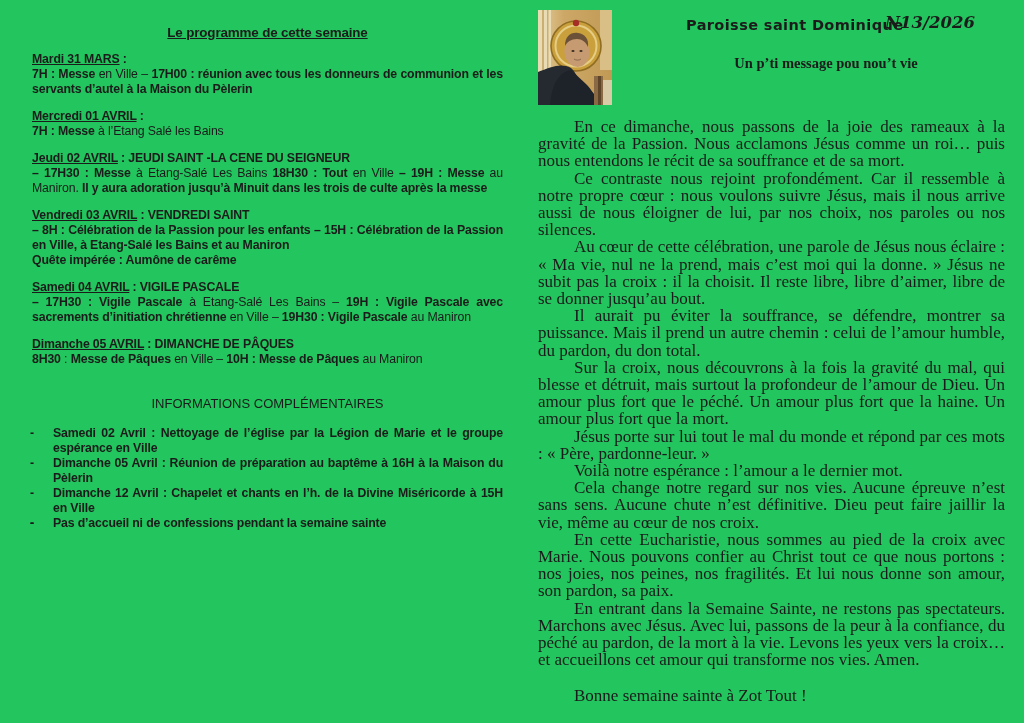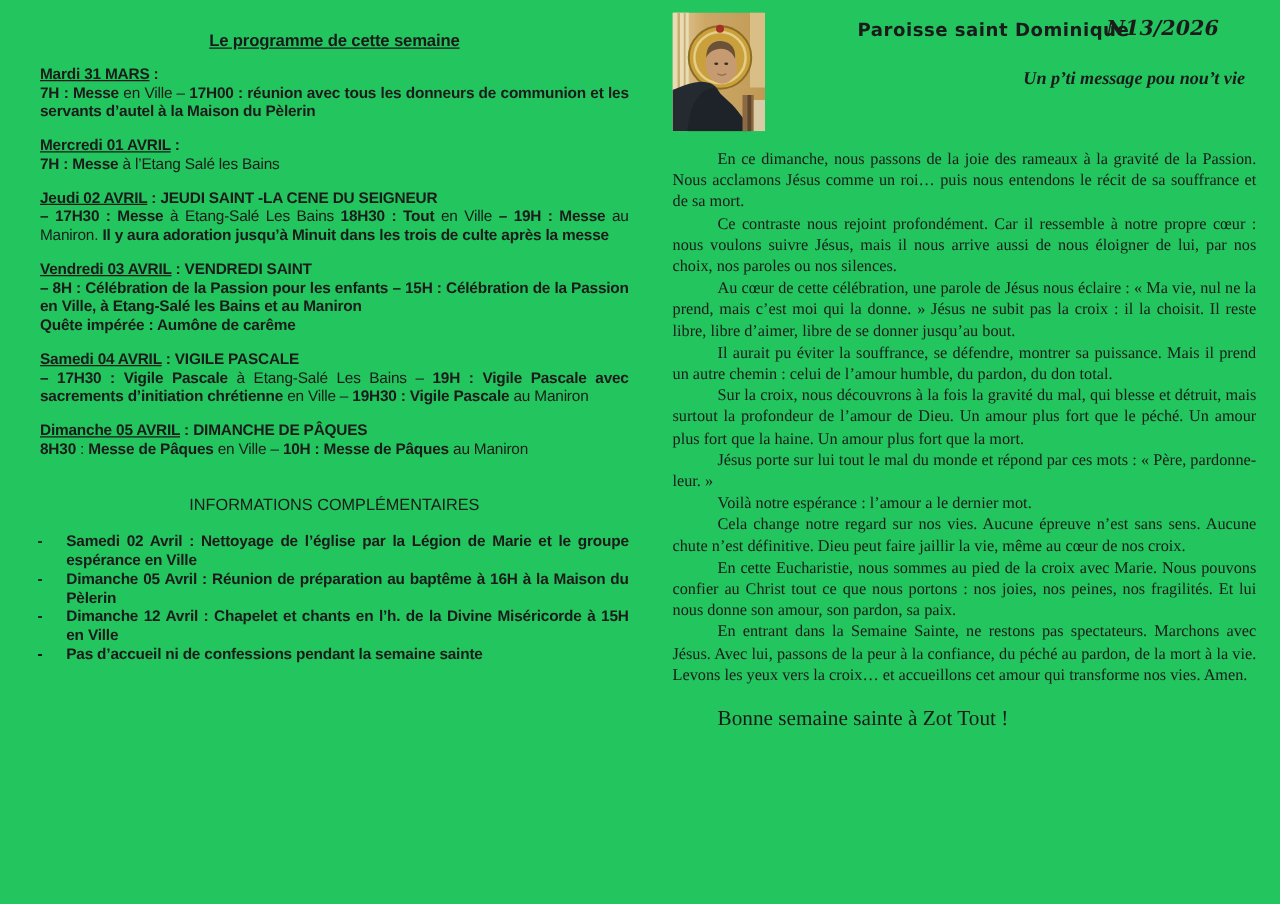--- a/index.html
+++ b/index.html
@@ -46,26 +46,26 @@
     position:absolute;left:148px;top:9px;
     font-family:"DejaVu Sans",sans-serif;font-weight:700;
     font-size:14.5px;letter-spacing:0.4px;white-space:nowrap;
   }
   .issue{
     position:absolute;left:347px;top:5px;
     font-family:"DejaVu Serif",serif;font-style:italic;font-weight:600;
     font-size:16.5px;white-space:nowrap;
   }
   .subtitle{
-    position:absolute;left:118px;top:47px;width:340px;text-align:right;
-    font-style:italic;font-weight:bold;font-size:14.5px;white-space:nowrap;
+    position:absolute;left:118px;top:47px;width:340px;text-align:center;
+    font-weight:bold;font-size:14.5px;white-space:nowrap;
   }
   .rc-body{
     padding-top:110px;
-    font-size:13px;line-height:17.2px;text-align:justify;
+    font-size:17px;line-height:17.2px;text-align:justify;
   }
   .rc-body p{margin:0;text-indent:36px;}
   .closing{
     margin-top:17px;text-indent:36px;font-size:17px;
   }
 </style>
 </head>
 <body>
 
 <div class="page">

